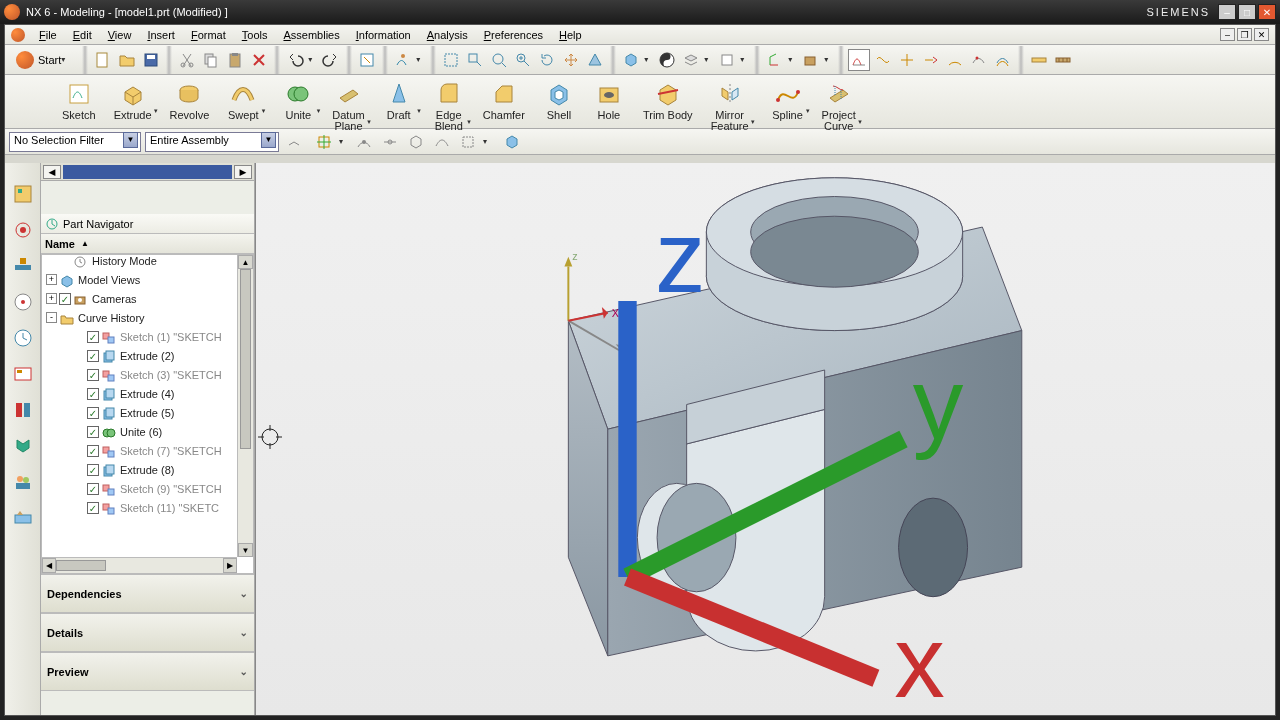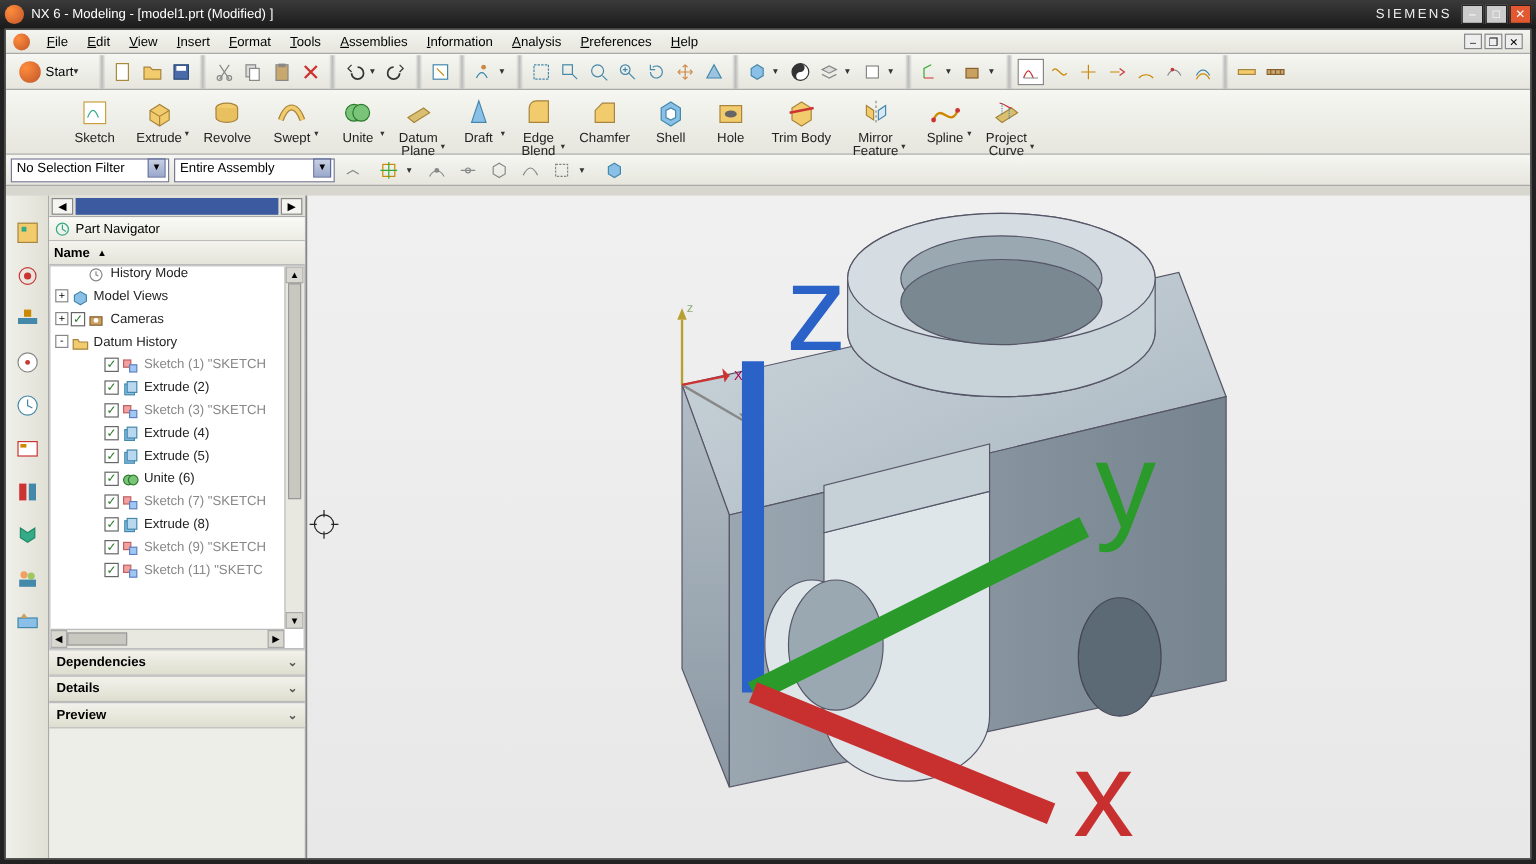--- a/index.html
+++ b/index.html
@@ -48,39 +48,39 @@
 .combo .cbtn{ width:15px;height:16px;background:linear-gradient(#c8d0e4,#9aa8cc);border:1px solid #5a6a9a;display:flex;align-items:center;justify-content:center;font-size:8px;}
 
 
 .workspace{ position:absolute; top:138px; left:0; right:0; bottom:0; display:flex;}
 .leftstrip{ width:36px; background:linear-gradient(to right,#f0f0ea,#e0e0d6); border-right:1px solid #aaa; display:flex; flex-direction:column; align-items:center; padding-top:20px; gap:14px;}
 .leftstrip .lsicon{ width:22px;height:22px;}
 .navpanel{ width:214px; background:#eceee7; border-right:1px solid #aaa; display:flex; flex-direction:column;}
 .navtabs{ height:18px; display:flex; align-items:center; background:#e0e0d6;border-bottom:1px solid #aaa; padding:0 2px;}
 .navtabs .tbtn{ width:18px;height:14px;border:1px solid #888;background:#f4f4f0;display:flex;align-items:center;justify-content:center;font-size:9px;}
 .navtabs .tab{ flex:1;height:14px;background:#3b5aa0;margin:0 2px;}
-.navtitle{ height:20px; background:linear-gradient(#fafaf6,#ecece4); border-bottom:1px solid #bbb; display:flex;align-items:center;padding:0 4px;gap:4px; font-weight:normal;}
+.navtitle{ height:20px; background:linear-gradient(#fafaf6,#ecece4); border-bottom:1px solid #bbb; display:flex;align-items:center;padding:0 4px;gap:4px; font-weight:normal;margin-top:33px;}
 .navhdr{ height:20px; background:linear-gradient(#f4f4ee,#e4e4da); border-bottom:1px solid #bbb; display:flex;align-items:center;padding:0 4px;font-weight:bold;}
 .navhdr .sort{ margin-left:6px;font-size:8px;}
 .tree{ flex:0 0 auto; background:#fff; border:1px solid #bbb; margin:0; height:320px; overflow:hidden; position:relative;}
 .tree .row{ height:19px; display:flex; padding-left:4px; white-space:nowrap;}
 .tree .exp{ width:11px;height:11px;border:1px solid #888;display:flex;align-items:center;justify-content:center;font-size:9px;line-height:1;margin-right:2px;background:#fff;}
 .tree .sp{ display:inline-block;}
 .tree .chk{ width:12px;height:12px;border:1px solid #666;background:#fff;margin-right:2px;display:flex;align-items:center;justify-content:center;}
 .tree .chk.on::after{content:"✓";color:#2a7a2a;font-size:10px;}
 .tree .iicon{ width:16px;height:14px;margin-right:3px;flex:0 0 auto;}
 .tree .lbl{ color:#222;}
 .tree .lbl.gray{ color:#888;}
 .tree .vsb{position:absolute;right:0;top:0;bottom:16px;width:16px;background:#e8e8e0;border-left:1px solid #bbb;}
 .tree .vsb .thumb{position:absolute;left:2px;right:2px;top:14px;height:180px;background:#c8c8c0;border:1px solid #999;}
 .tree .vsb .ar{position:absolute;left:0;right:0;height:14px;background:#d8d8d0;border:1px solid #aaa;display:flex;align-items:center;justify-content:center;font-size:8px;}
 .tree .hsb{position:absolute;left:0;right:16px;bottom:0;height:16px;background:#e8e8e0;border-top:1px solid #bbb;}
 .tree .hsb .thumb{position:absolute;top:2px;bottom:2px;left:14px;width:50px;background:#c8c8c0;border:1px solid #999;}
 .tree .hsb .ar{position:absolute;top:0;bottom:0;width:14px;background:#d8d8d0;border:1px solid #aaa;display:flex;align-items:center;justify-content:center;font-size:8px;}
-.accordion{height:22px;background:linear-gradient(#f2f2ec,#dedecf);border-top:1px solid #bbb;border-bottom:1px solid #bbb;display:flex;align-items:center;padding:0 6px;font-weight:bold;}
+.accordion{height:39px;background:linear-gradient(#f2f2ec,#dedecf);border-top:1px solid #bbb;border-bottom:1px solid #bbb;display:flex;align-items:center;padding:0 6px;font-weight:bold;}
 .accordion .chev{margin-left:auto;font-size:10px;color:#555;}
 
 
 .viewport{ flex:1; background:linear-gradient(#f0f0f0,#e8e8e8); position:relative; border-left:1px solid #888;}
 .viewport svg{ position:absolute; inset:0; width:100%; height:100%;}
 .triadmini{position:absolute;left:35px;bottom:30px;width:60px;height:60px;}
 
 .pager{position:absolute; right:2px; top:140px; width:14px;height:14px; border:1px solid #888; background:#eee; font-size:9px; display:flex;align-items:center;justify-content:center;}
 </style>
 </head>
@@ -631,21 +631,21 @@
                 <circle cx="7" cy="7" r="2" fill="#fff"></circle>
               </svg></span>
             <span class="lbl">Cameras</span>
           </div>
           <div class="row">
             <span class="sp" style="width:0px"></span>
             <span class="exp">-</span>
             <span class="iicon"><svg viewBox="0 0 16 14">
                 <path d="M2 4h4l1 2h7v6H2z" fill="#f2cc6c" stroke="#a8843c"></path>
               </svg></span>
-            <span class="lbl">Datum History</span>
+            <span class="lbl">Curve History</span>
           </div>
           <div class="row">
             <span class="sp" style="width:28px"></span>
             <span class="sp" style="width:13px"></span>
             <span class="chk on"></span>
             <span class="iicon"><svg viewBox="0 0 16 14">
                 <rect x="2" y="2" width="6" height="6" fill="#f4a0a0" stroke="#c06060"></rect>
                 <rect x="7" y="6" width="6" height="6" fill="#a0c8f4" stroke="#6080c0"></rect>
               </svg></span>
             <span class="lbl gray">Sketch (1) "SKETCH</span>

